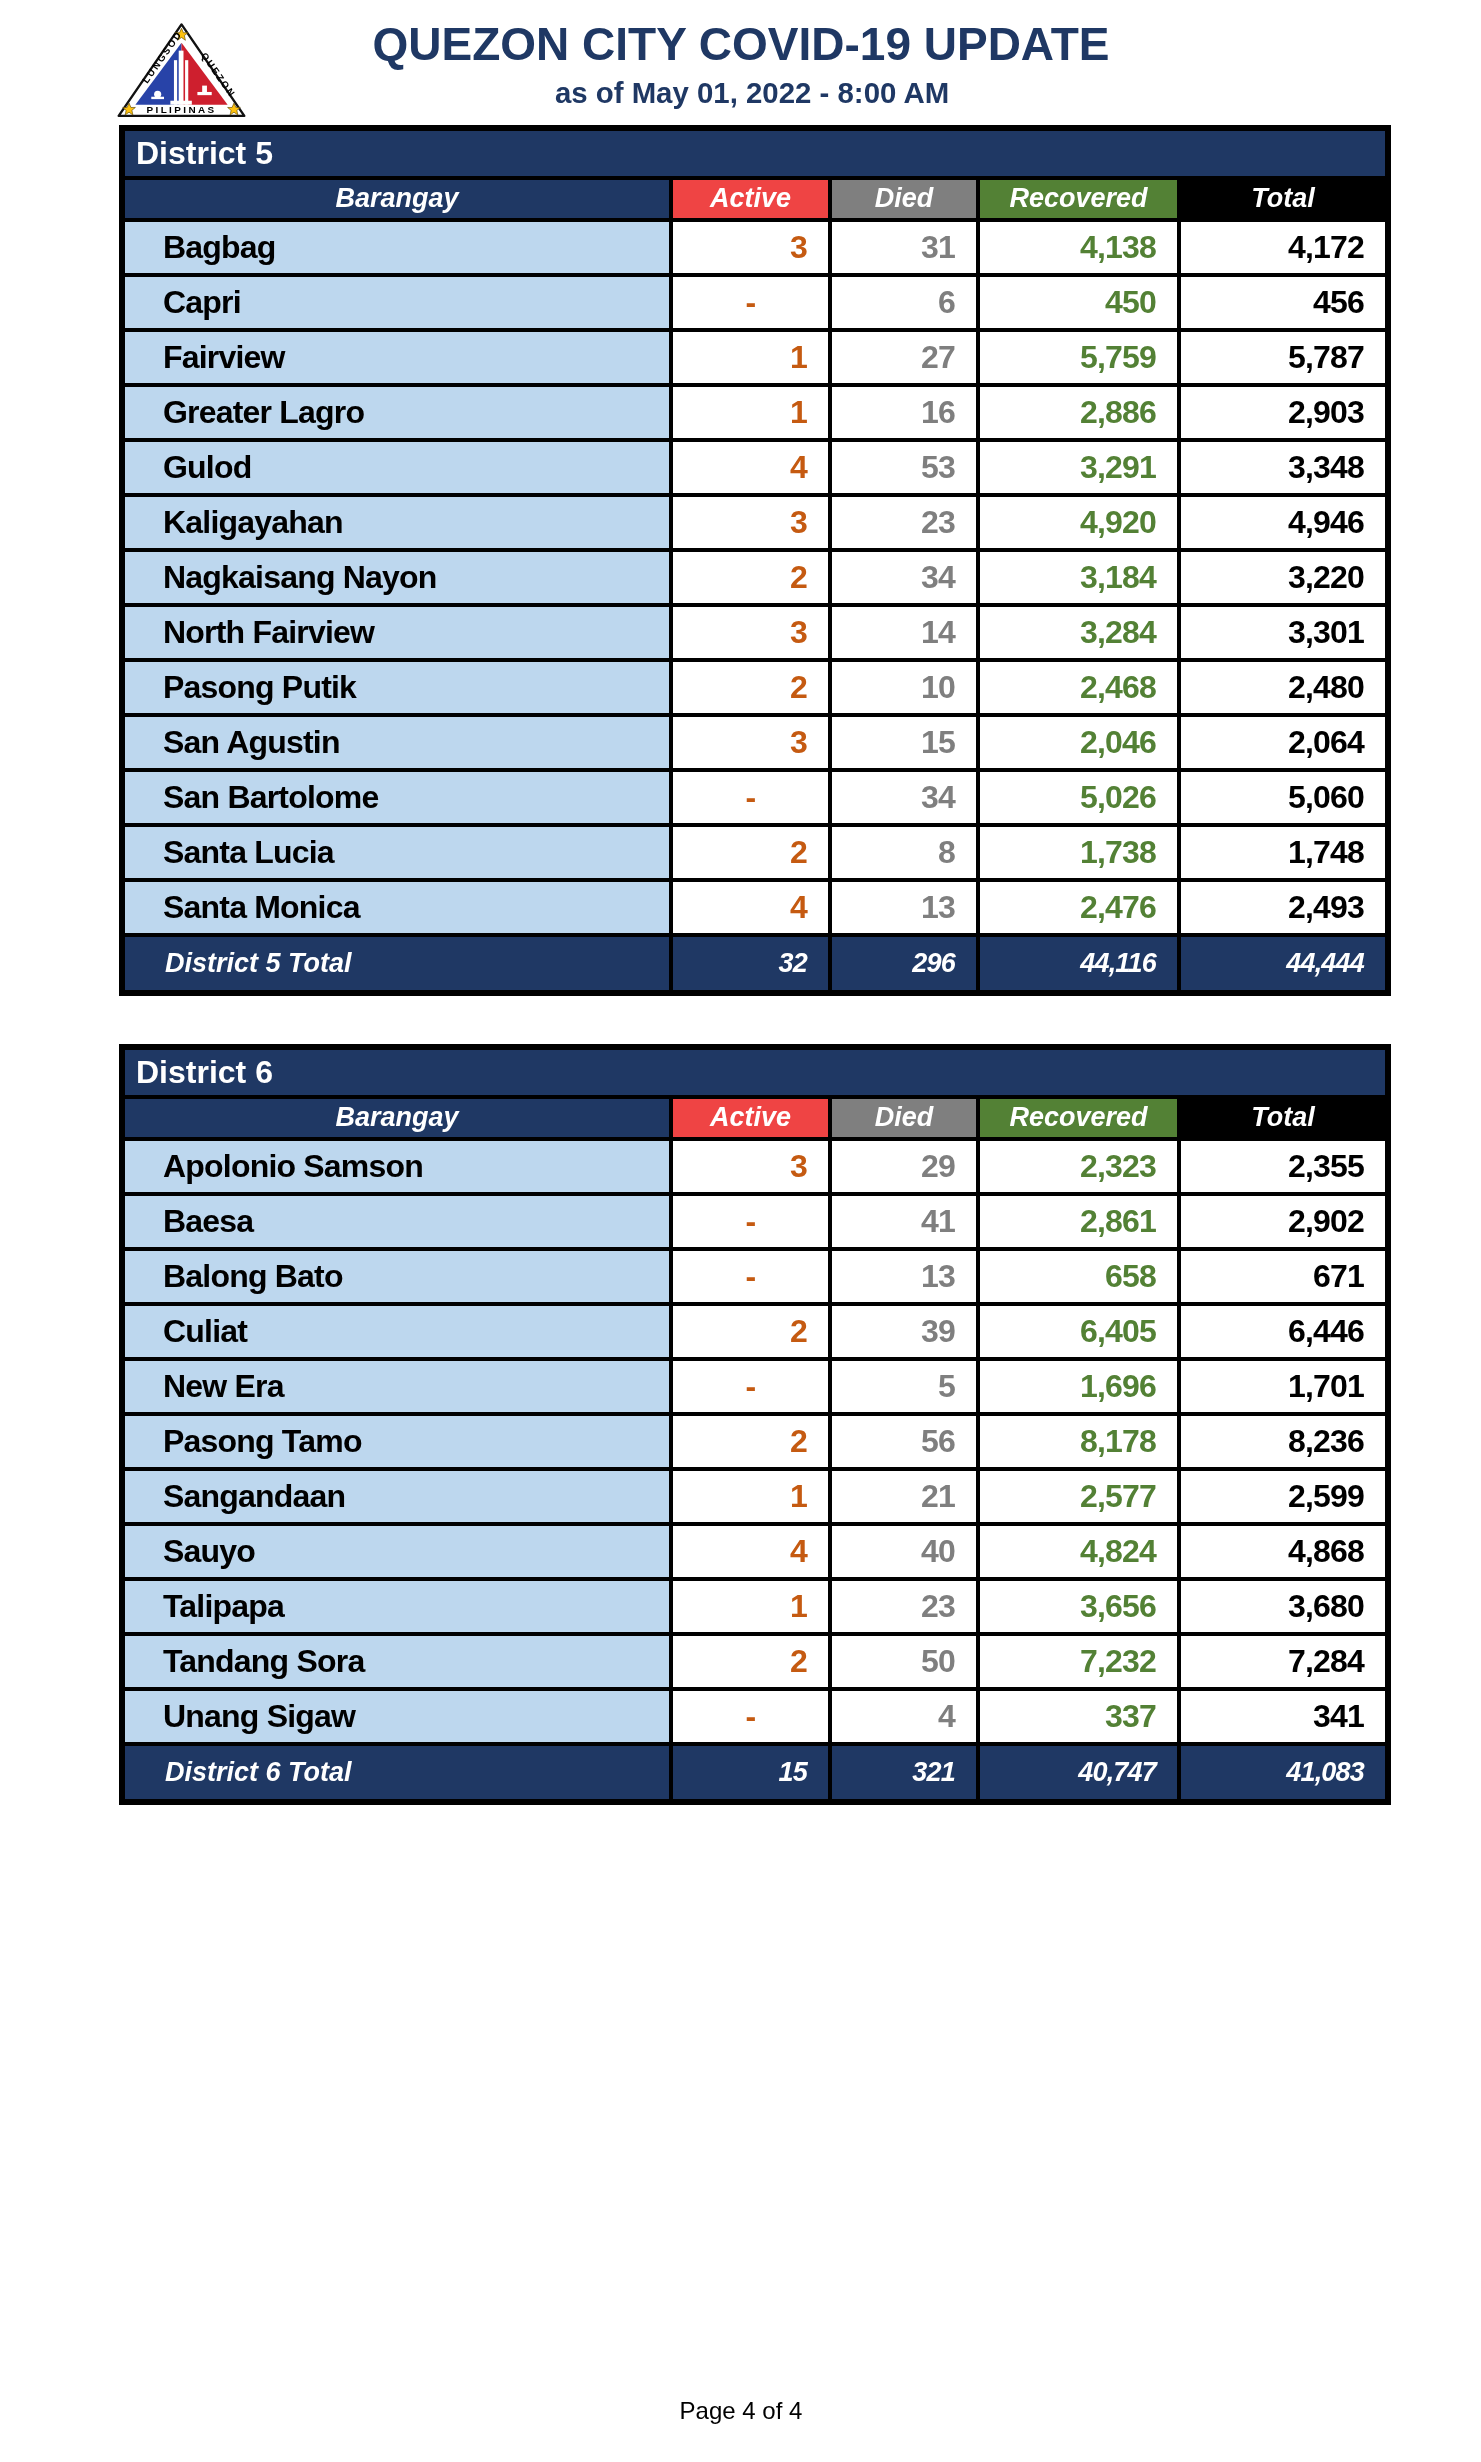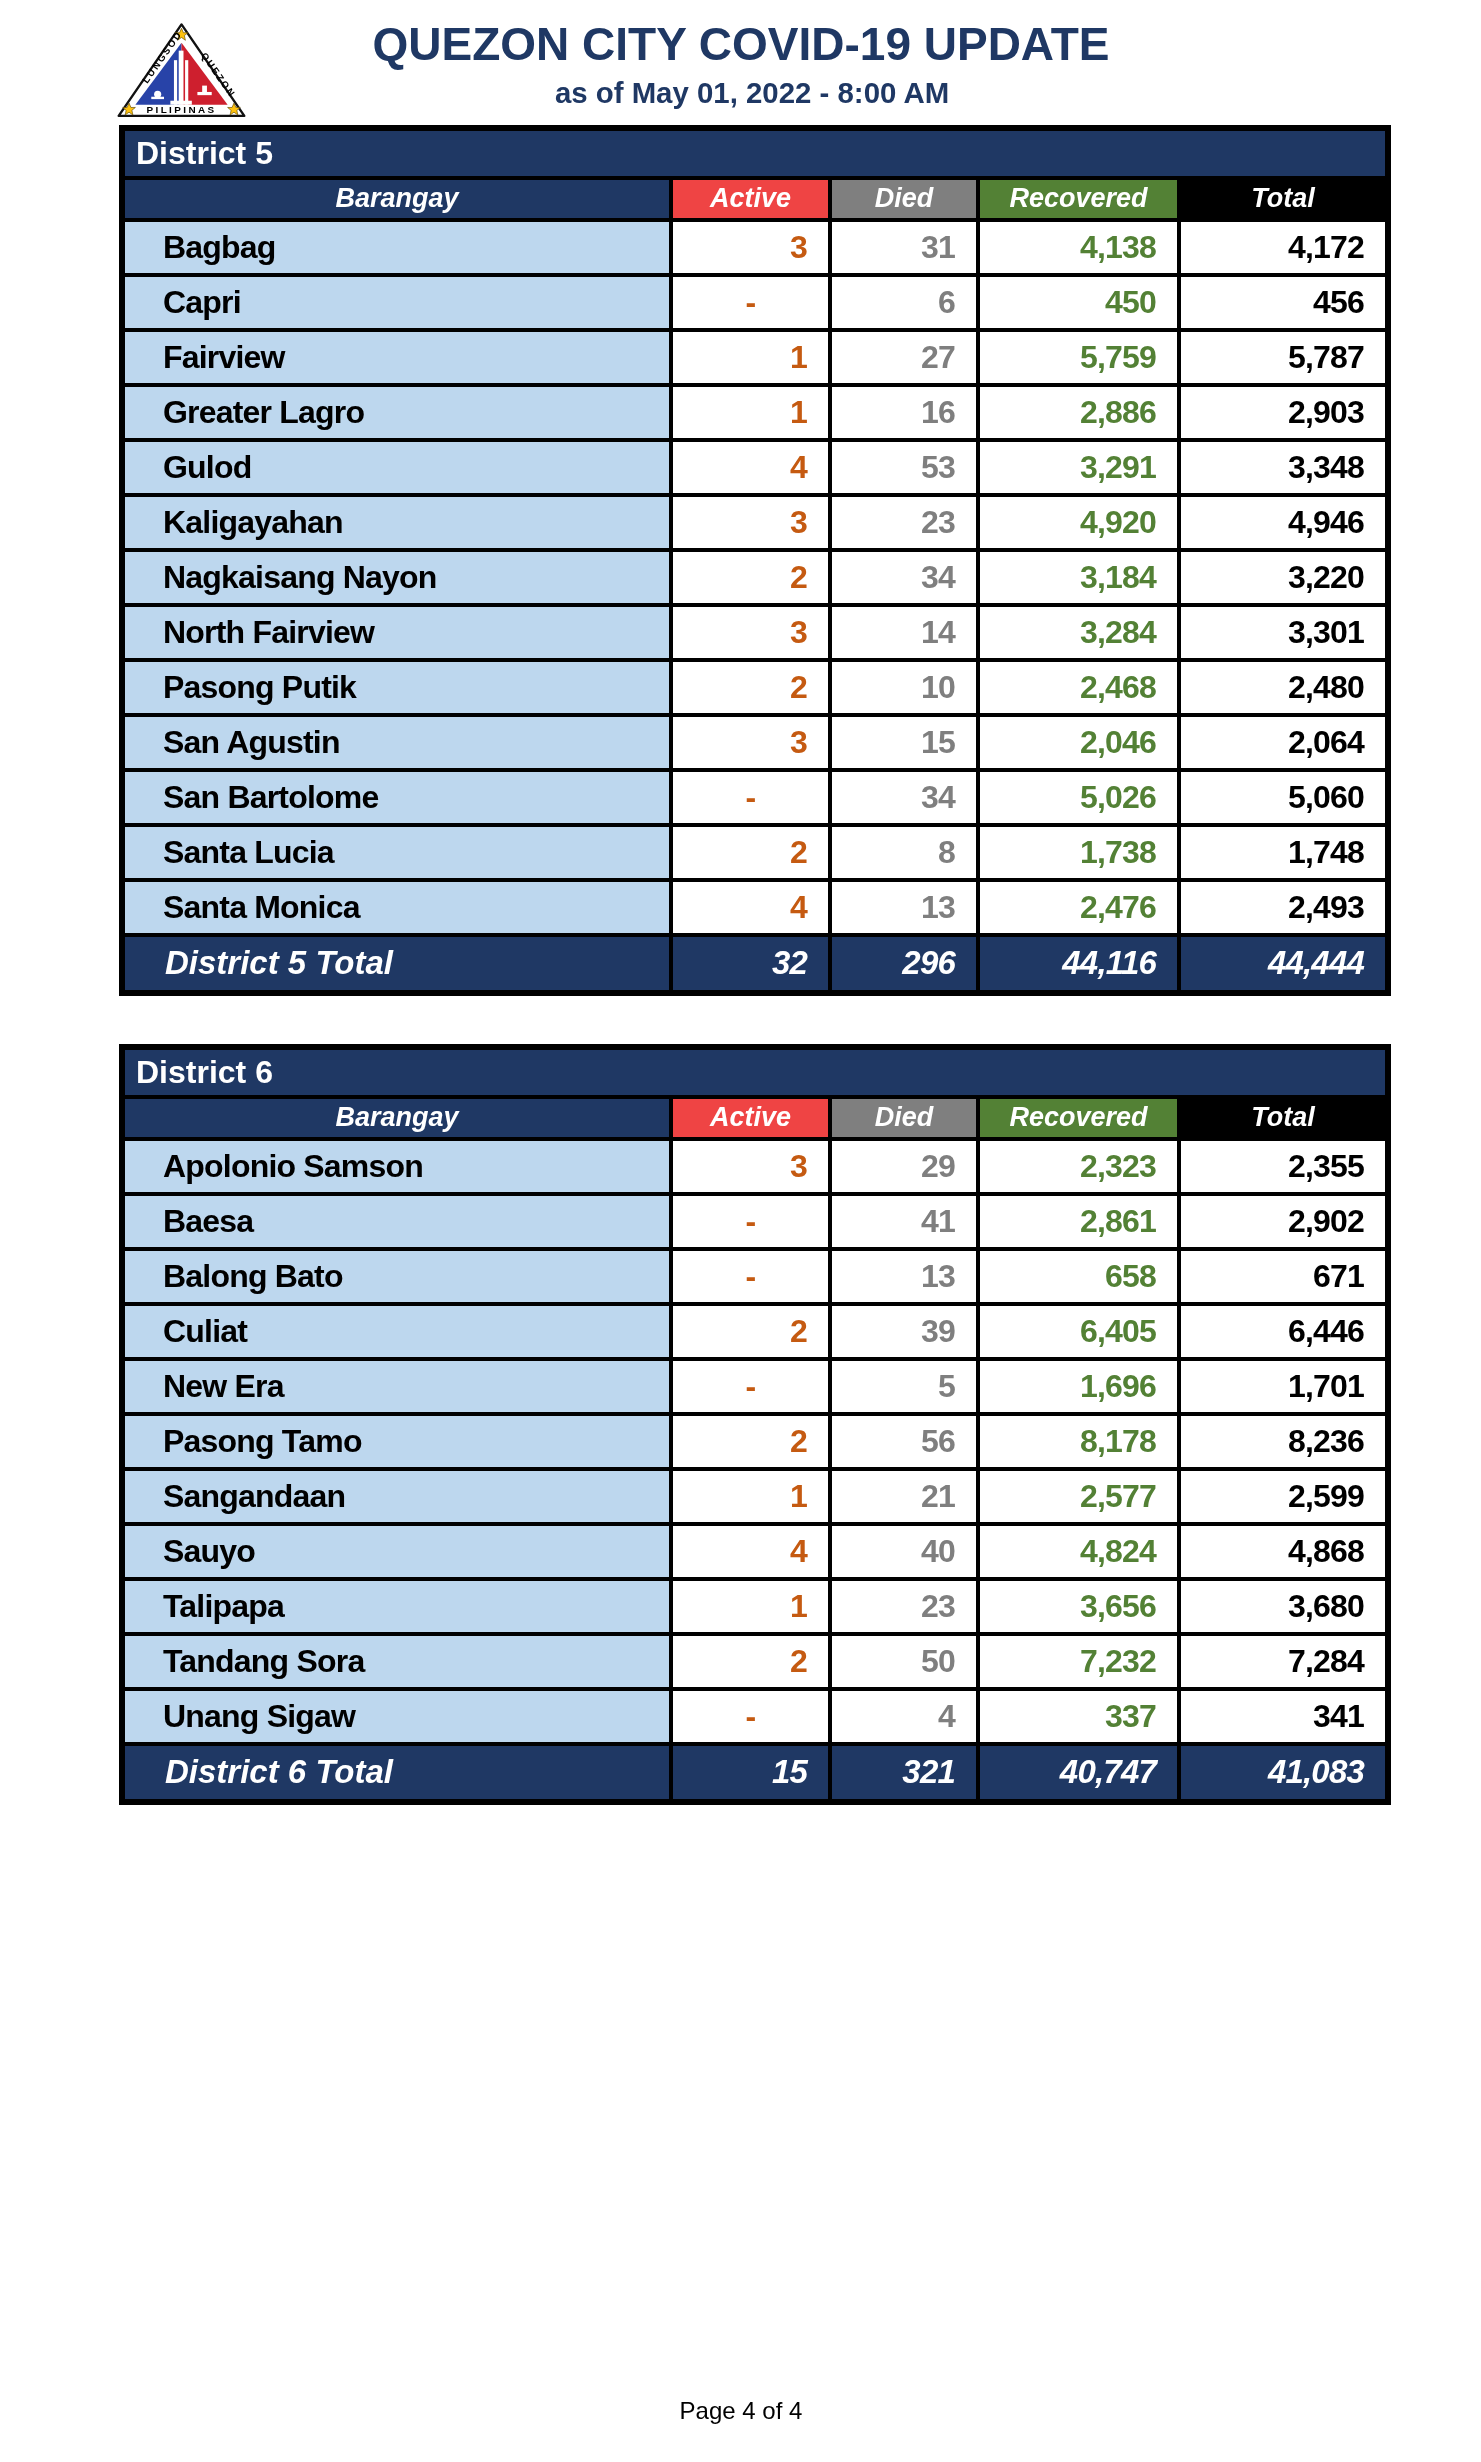--- a/index.html
+++ b/index.html
@@ -63,21 +63,21 @@
   td.label { background:#BDD7EE; color:#000; text-align:left; padding-left:38px; }
   td.num   { background:#ffffff; text-align:right; padding-right:21px; }
   td.col-active    { color:#C55A11; }
   td.col-died      { color:#7F7F7F; }
   td.col-recovered { color:#538135; }
   td.col-total     { color:#000000; }
   td.dash { text-align:center; padding-right:0; }
 
   tr.total-row td {
     background:#1F3864; color:#ffffff;
-    font-style:italic; font-size:33px; height:53px;
+    font-style:italic; font-size:27px; height:53px;
   }
   tr.total-row td.label { padding-left:40px; letter-spacing:0; }
   tr.total-row td.num   { color:#ffffff; }
 
   
   .footer {
     position:absolute; top:2397px; left:0; width:100%;
     text-align:center; font-size:24px; color:#000;
     font-weight:normal;
   }

